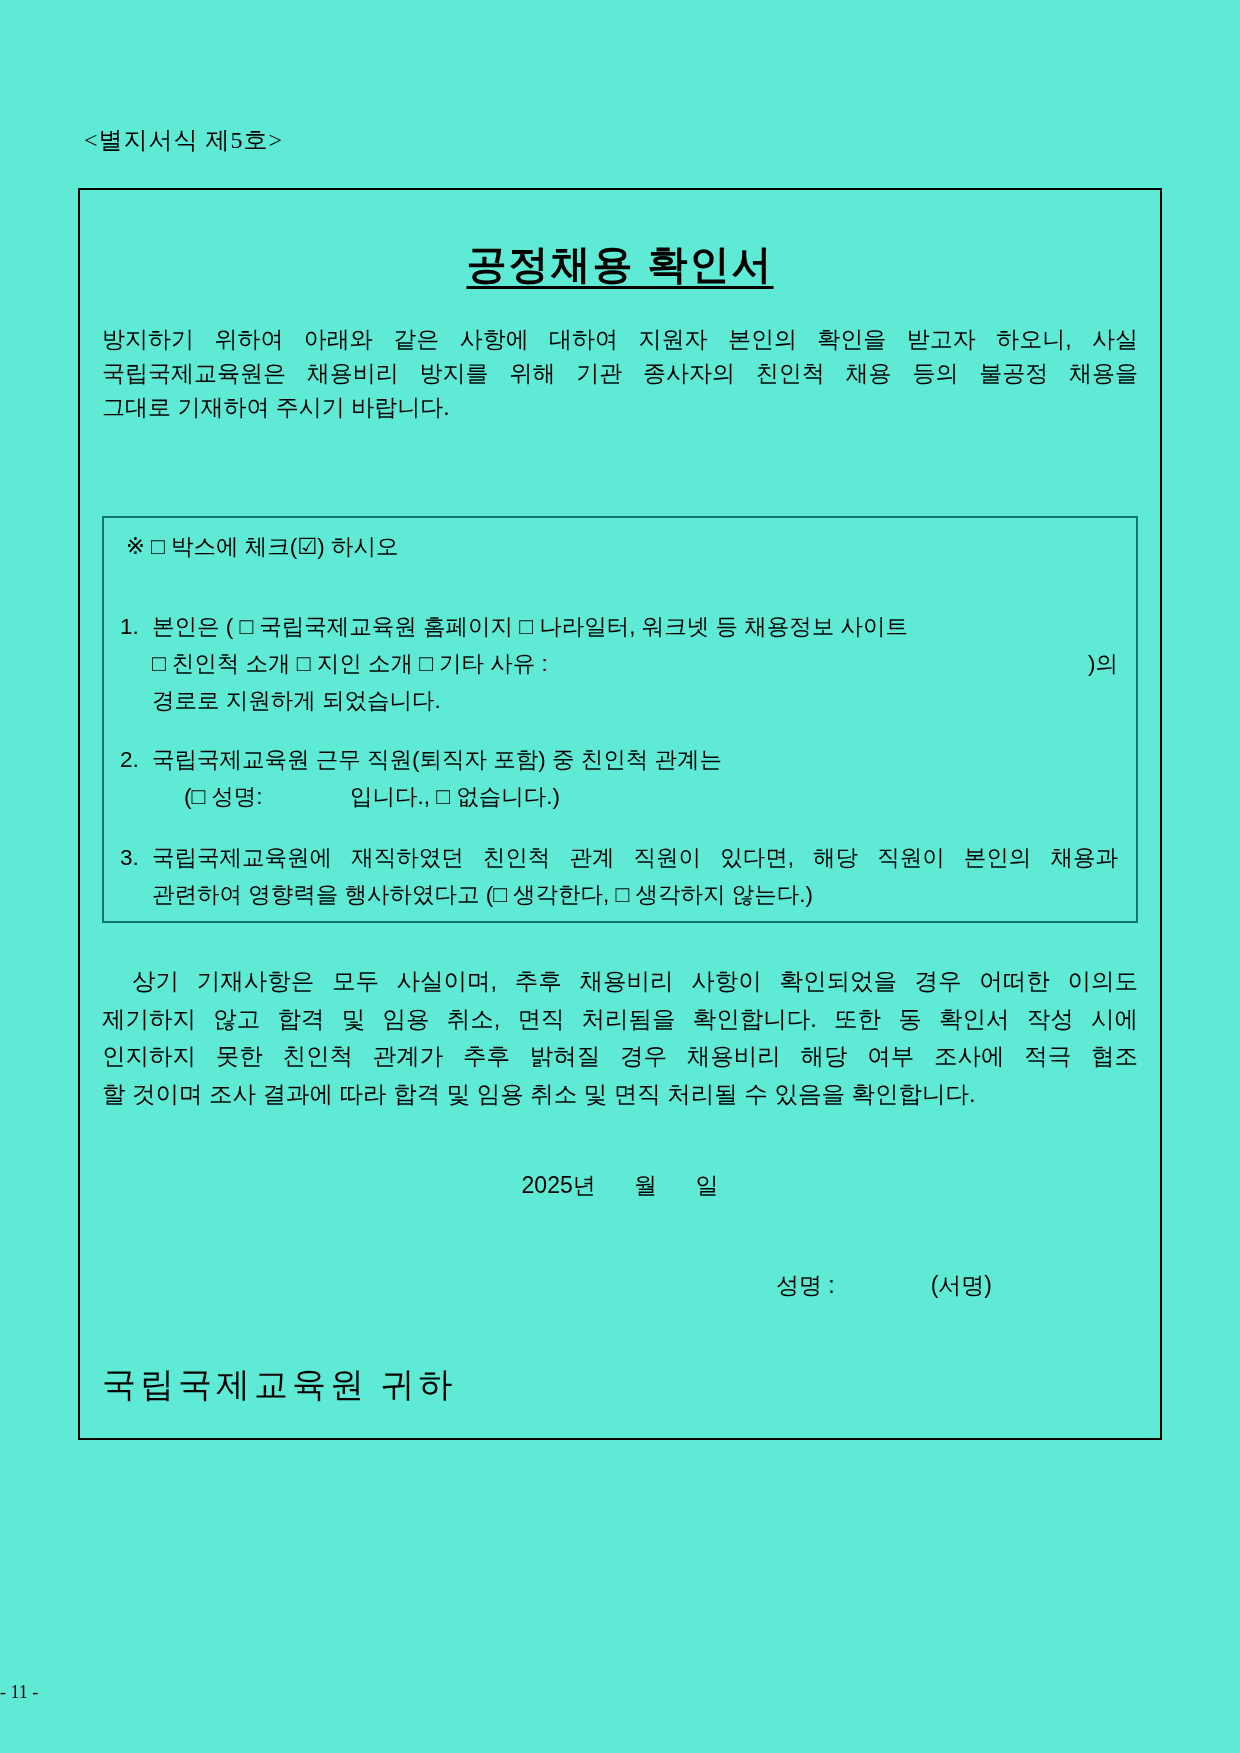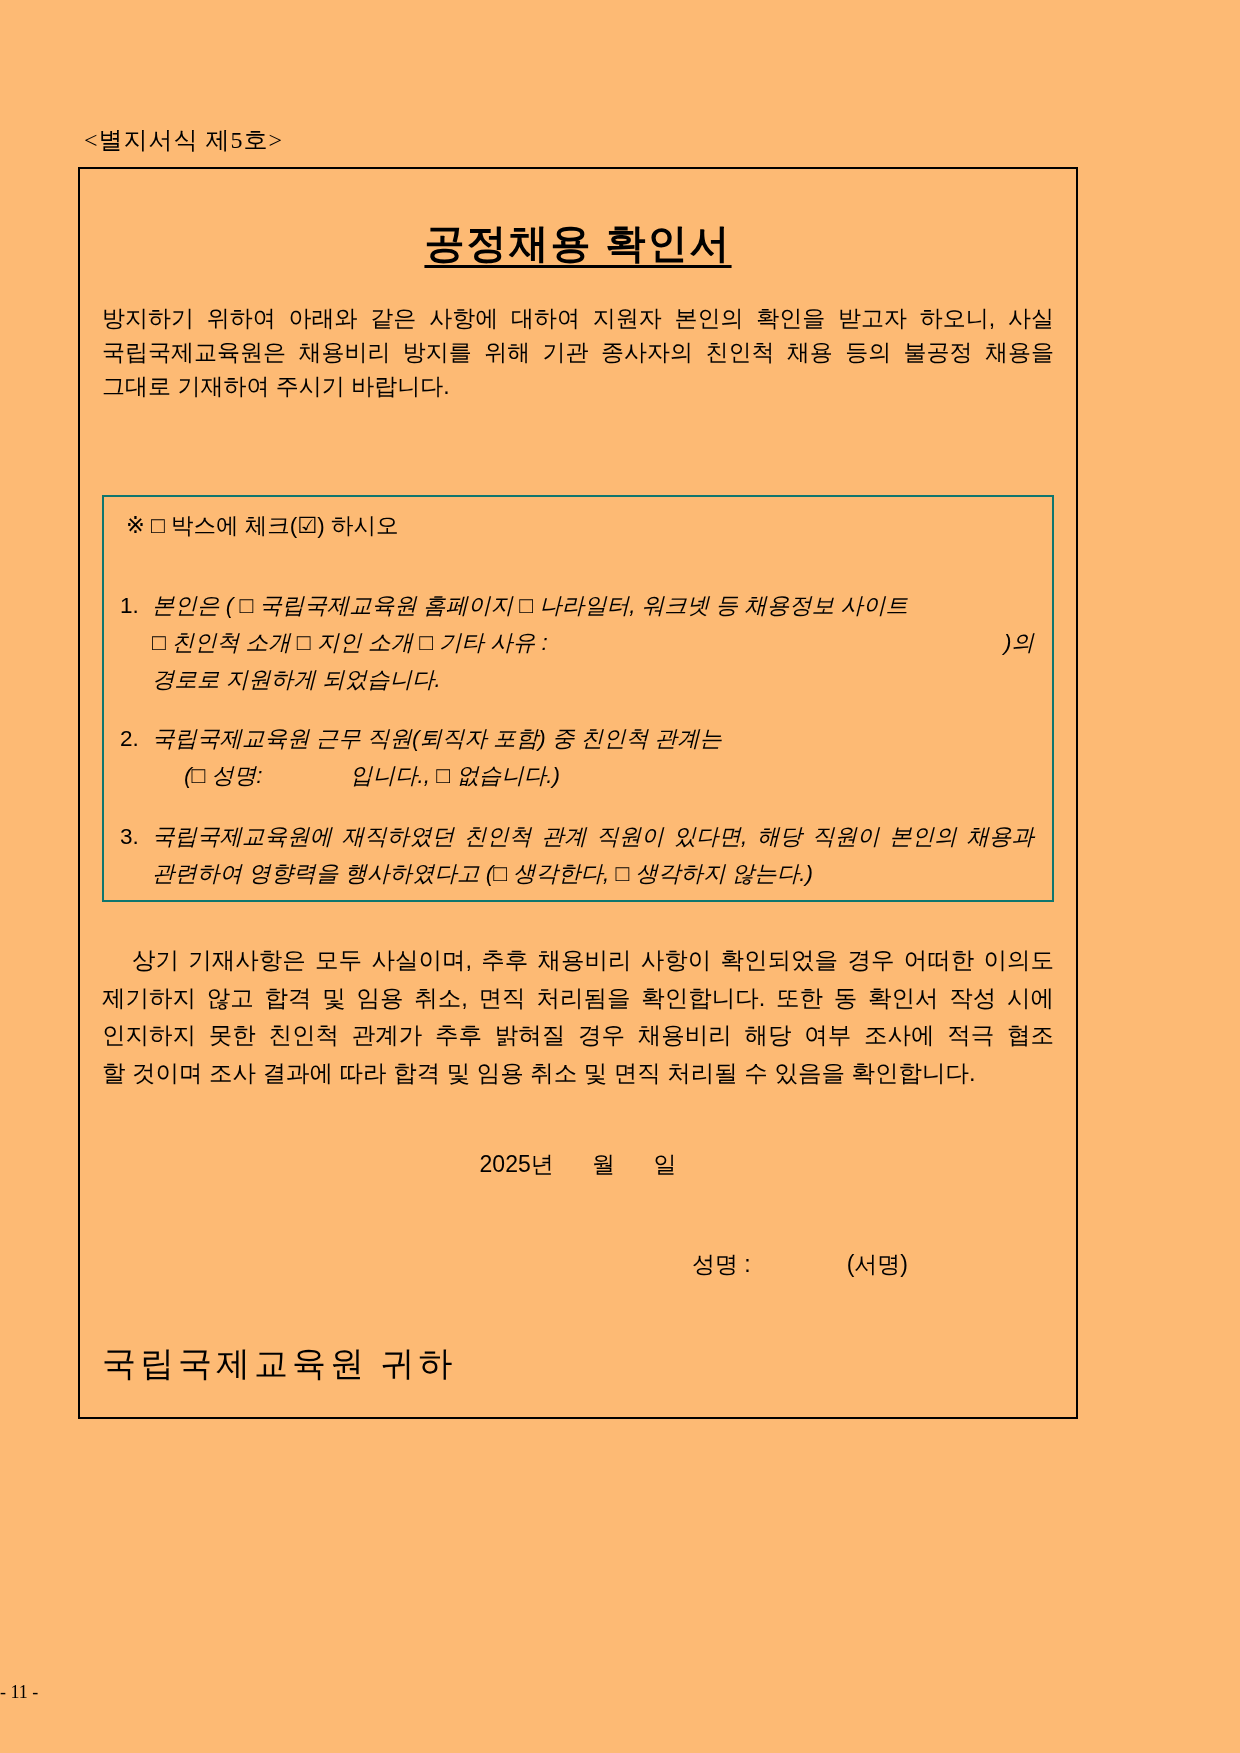--- a/index.html
+++ b/index.html
@@ -3,31 +3,31 @@
 <meta charset="utf-8">
 <style>
   * { margin:0; padding:0; box-sizing:border-box; }
   html,body { background:#ffffff; }
   body {
     width:1240px; height:1753px;
     font-family:"Liberation Sans","DejaVu Sans",sans-serif;
     color:#000;
     position:relative;
   }
-  .page { position:relative; width:1240px; height:1753px; background:#fdba74; overflow:hidden; }
+  .page { position:relative; width:1240px; height:1753px; background:#5eead4; overflow:hidden; }
 
   .form-label {
     position:absolute; left:84px; top:124px;
     font-family:"Liberation Serif","DejaVu Serif",serif;
     font-size:24px; letter-spacing:1px;
   }
 
   .outer-box {
-    position:absolute; left:78px; top:167px;
-    width:1000px; height:1252px;
+    position:absolute; left:78px; top:188px;
+    width:1084px; height:1252px;
     border:2px solid #000;
     padding:0 22px;
   }
 
   .doc-title {
     margin-top:50px;
     text-align:center;
     font-size:40px; font-weight:bold;
     letter-spacing:2px;
     line-height:48px;
@@ -49,21 +49,21 @@
     padding:14px 18px 8px 16px;
     font-size:22.5px;
   }
   .note { line-height:30px; padding-left:6px; }
 
   .item { display:flex; }
   .item.i1 { margin-top:46px; }
   .item.i2 { margin-top:22px; }
   .item.i3 { margin-top:24px; }
   .item-no { width:32px; flex-shrink:0; line-height:37px; }
-  .item-body { flex:1; line-height:37px;font-style:italic; }
+  .item-body { flex:1; line-height:37px; }
   .split { display:flex; justify-content:space-between; }
   .pre { white-space:pre-wrap;margin-left:32px; }
 
   .closing { margin-top:40px; font-size:23.5px; }
   .closing .ln { line-height:37.5px; }
   .closing .ln:first-child { text-indent:30px; }
 
   .date-line {
     margin-top:56px; text-align:center;
     font-size:23px; line-height:32px; white-space:pre;

